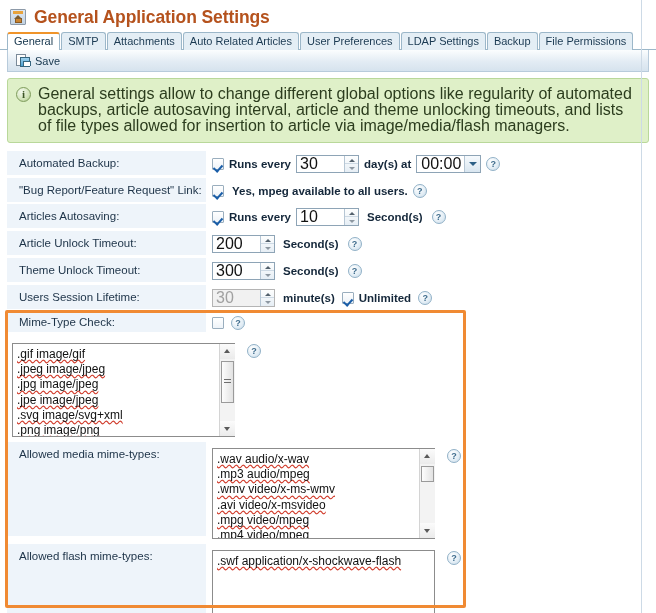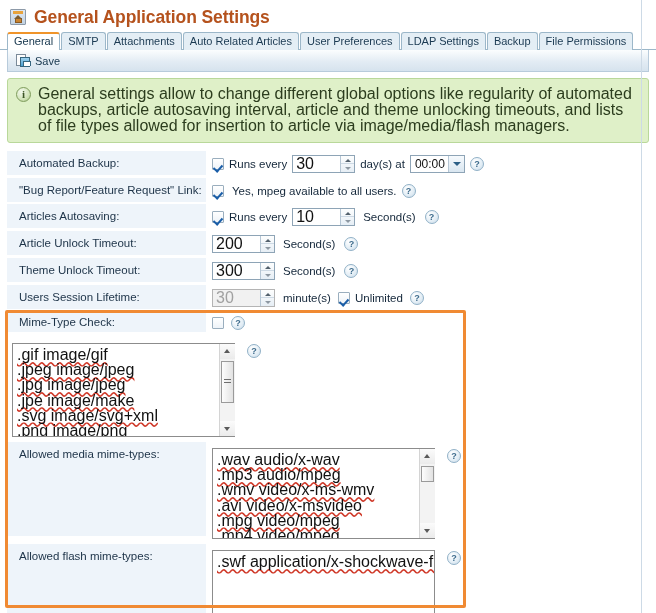--- a/index.html
+++ b/index.html
@@ -216,21 +216,21 @@
   }
   .chk.on::after {
     content: "";
     position: absolute;
     left: 2px; top: 4px;
     width: 4px; height: 7px;
     border: solid #1b5ea8;
     border-width: 0 2px 2px 0;
     transform: rotate(42deg);
   }
-  .lbl { white-space: nowrap; }
+  .lbl { white-space: nowrap; font-weight: bold; }
 
   .spin {
     display: inline-flex;
     height: 18px;
     border: 1px solid #8ea4b6;
     background: #fff;
     align-items: stretch;
   }
   .spin input {
     width: 47px;
@@ -269,21 +269,21 @@
   .spin .btns div.dn::after { border-top: 3px solid #8d98a2; top: 3px; }
 
   .sel {
     display: inline-flex;
     height: 18px;
     border: 1px solid #8ea4b6;
     background: #fff;
     align-items: center;
   }
   .sel .val {
-    font-size: 12px;
+    font-size: 16px;
     padding: 0 3px 0 4px;
     color: #111;
     line-height: 16px;
     white-space: nowrap;
   }
   .sel .arrow {
     width: 16px; height: 16px;
     flex: 0 0 16px;
     background: linear-gradient(#f6fafd, #d9e6f0);
     border-left: 1px solid #b6c6d4;
@@ -317,21 +317,21 @@
   .ta {
     position: relative;
     width: 223px;
     border: 1px solid #8c8c8c;
     background: #ffffff;
     display: flex;
   }
   .ta .content {
     flex: 1 1 auto;
     padding: 3px 2px 2px 4px;
-    font-size: 16px;
+    font-size: 12px;
     line-height: 15.2px;
     color: #111;
     overflow: hidden;
   }
   .ta .content div { white-space: nowrap; }
   .sp { 
     text-decoration: underline;
     text-decoration-style: wavy;
     text-decoration-color: #d03a2a;
     text-decoration-skip-ink: none;
@@ -536,21 +536,21 @@
       </div>
     </div>
 
     <div class="frow">
       <div class="fctrl tall">
         <span class="ta" style="height:94px">
           <span class="content">
             <div><span class="sp">.gif image/gif</span></div>
             <div><span class="sp">.jpeg image/jpeg</span></div>
             <div><span class="sp">.jpg image/jpeg</span></div>
-            <div><span class="sp">.jpe image/make</span></div>
+            <div><span class="sp">.jpe image/jpeg</span></div>
             <div><span class="sp">.svg image/svg+xml</span></div>
             <div><span class="sp">.png image/png</span></div>
           </span>
           <span class="vscroll">
             <span class="ar up"></span>
             <span class="track">
               <span class="thumb grip" style="top:2px;height:42px"></span>
             </span>
             <span class="ar dn"></span>
           </span>

